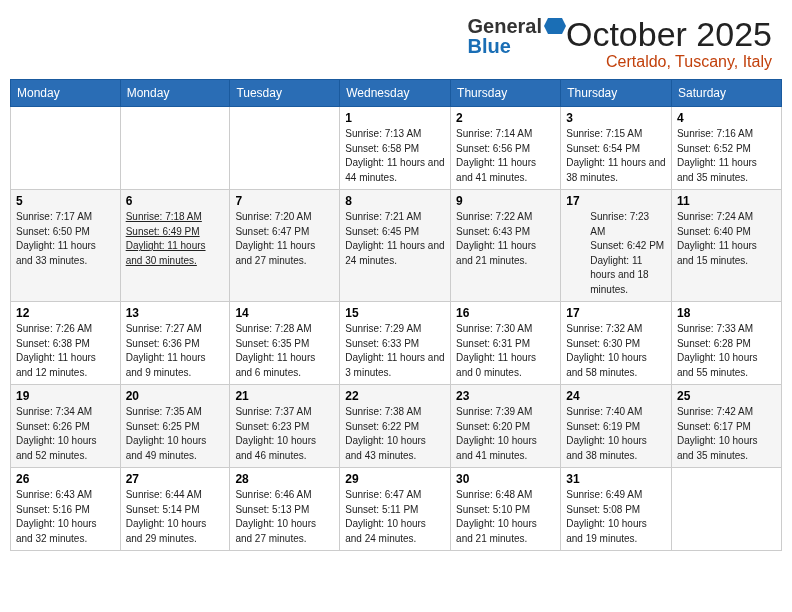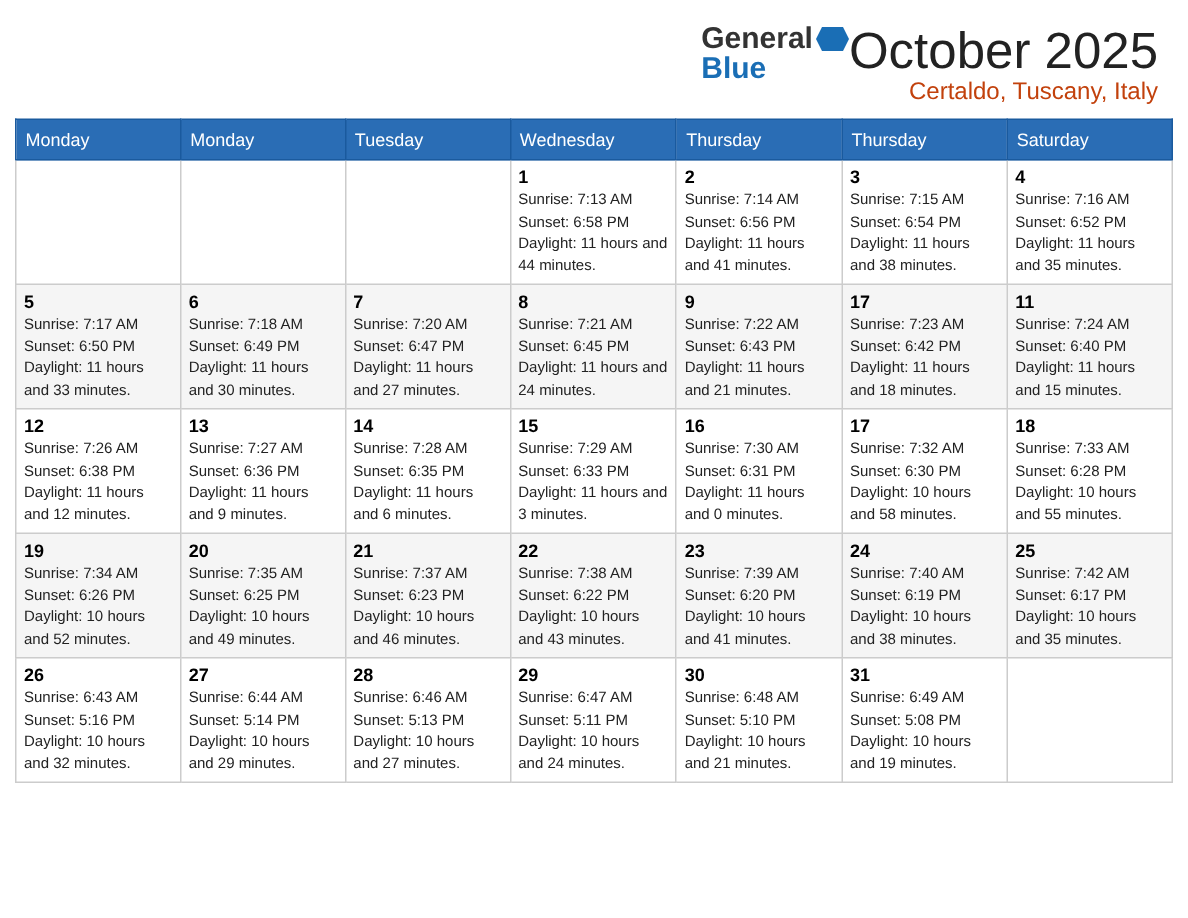--- a/index.html
+++ b/index.html
@@ -150,21 +150,21 @@
       </tr>
       <tr>
         <td>
           <span class="day-num">5</span>
           <div class="day-info" style="white-space: pre-line;">Sunrise: 7:17 AM
 Sunset: 6:50 PM
 Daylight: 11 hours and 33 minutes.</div>
         </td>
         <td>
           <span class="day-num">6</span>
-          <div class="day-info" style="white-space: pre-line;">Sunrise: 7:18 AM
+          <div class="day-info" style="white-space: pre-line; text-decoration: underline;">Sunrise: 7:18 AM
 Sunset: 6:49 PM
 Daylight: 11 hours and 30 minutes.</div>
         </td>
         <td>
           <span class="day-num">7</span>
           <div class="day-info" style="white-space: pre-line;">Sunrise: 7:20 AM
 Sunset: 6:47 PM
 Daylight: 11 hours and 27 minutes.</div>
         </td>
         <td>
@@ -174,21 +174,21 @@
 Daylight: 11 hours and 24 minutes.</div>
         </td>
         <td>
           <span class="day-num">9</span>
           <div class="day-info" style="white-space: pre-line;">Sunrise: 7:22 AM
 Sunset: 6:43 PM
 Daylight: 11 hours and 21 minutes.</div>
         </td>
         <td>
           <span class="day-num">17</span>
-          <div class="day-info" style="white-space: pre-line;">Sunrise: 7:23 AM
+          <div class="day-info" style="white-space: pre-line; margin-left: 24px;">Sunrise: 7:23 AM
 Sunset: 6:42 PM
 Daylight: 11 hours and 18 minutes.</div>
         </td>
         <td>
           <span class="day-num">11</span>
           <div class="day-info" style="white-space: pre-line;">Sunrise: 7:24 AM
 Sunset: 6:40 PM
 Daylight: 11 hours and 15 minutes.</div>
         </td>
       </tr>

